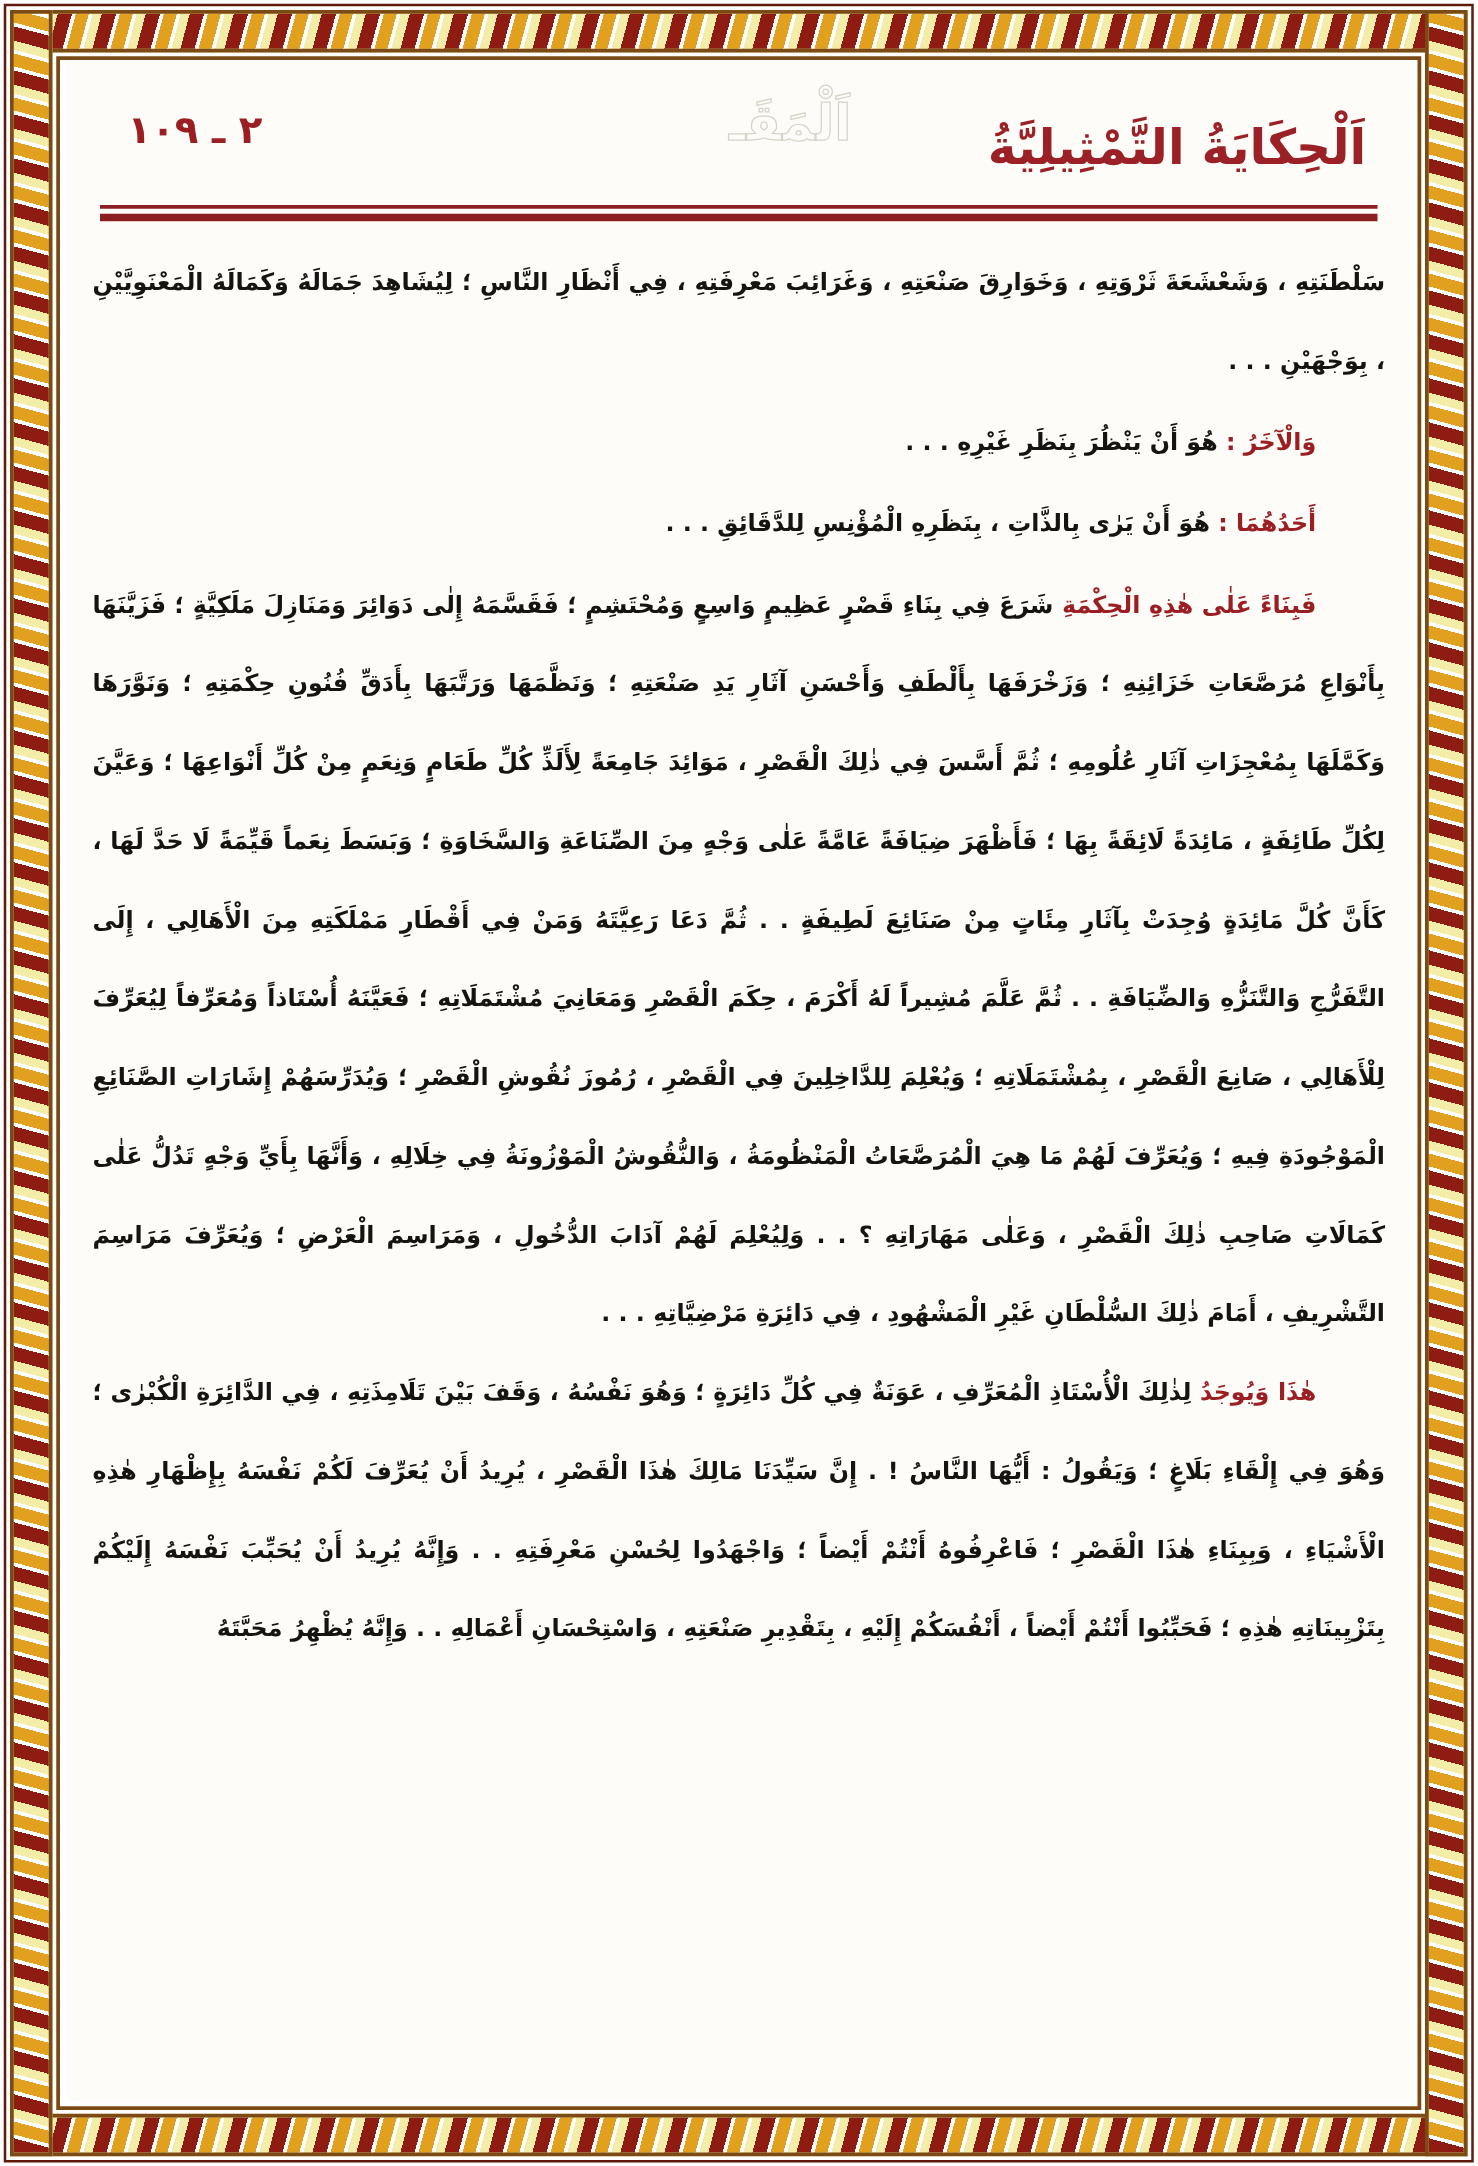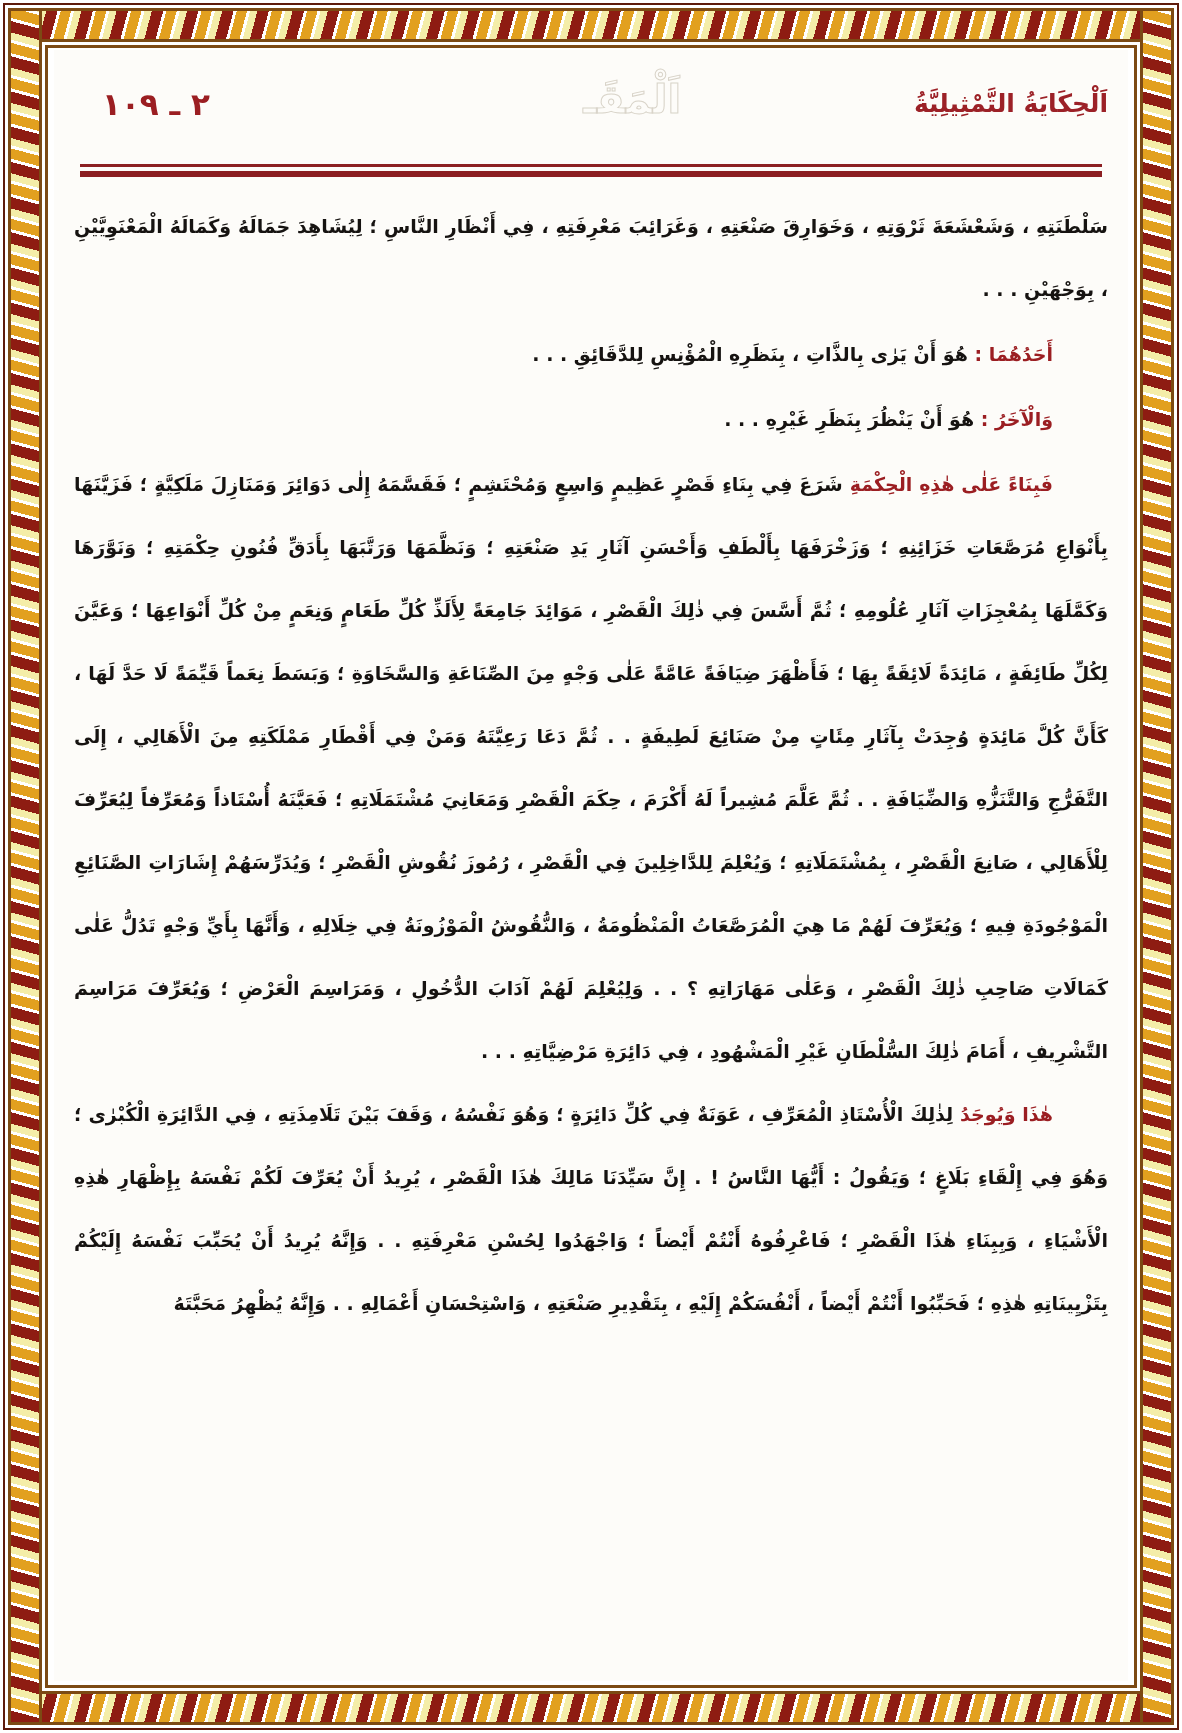--- a/index.html
+++ b/index.html
@@ -46,22 +46,22 @@
     position:absolute;left:28px;top:36px;
     color:#9b1e22;font-size:31px;font-weight:bold;letter-spacing:2px;
   }
   .title-wrap{position:absolute;left:0;right:0;top:18px;text-align:right;height:80px;}
   .title-ghost{
     position:absolute;left:50%;top:8px;transform:translateX(-8%);
     font-size:40px;font-weight:bold;color:transparent;
     -webkit-text-stroke:1px #cfc9bc;opacity:.8;white-space:nowrap;
   }
   .page-title{
-    position:relative;margin:0;display:inline-block;
-    color:#9c2127;font-size:25px;font-weight:bold;line-height:72px;
+    position:relative;margin:15px;display:inline-block;
+    color:#9c2127;font-size:39px;font-weight:bold;line-height:72px;
   }
   .header-rule{margin:4px 6px 0 6px;}
   .rule-thin{height:3px;background:#8c1f22;}
   .rule-thick{height:6px;background:#8c1f22;margin-top:4px;}
   
   .body-text{margin-top:18px;color:#161311;}
   .body-text p{
     margin:0;padding:0;
     font-size:19px;font-weight:bold;line-height:63px;
     text-align:justify;
@@ -92,20 +92,20 @@
       </div>
     </div>
 
     <div class="header-rule">
       <div class="rule-thin"></div>
       <div class="rule-thick"></div>
     </div>
 
     <div class="body-text" id="body-text">
         <p>سَلْطَنَتِهِ ، وَشَعْشَعَةَ ثَرْوَتِهِ ، وَخَوَارِقَ صَنْعَتِهِ ، وَغَرَائِبَ مَعْرِفَتِهِ ، فِي أَنْظَارِ النَّاسِ ؛ لِيُشَاهِدَ جَمَالَهُ وَكَمَالَهُ الْمَعْنَوِيَّيْنِ ، بِوَجْهَيْنِ . . .</p>
+        <p class="indent standalone"><span class="lead">وَالْآخَرُ :</span> هُوَ أَنْ يَنْظُرَ بِنَظَرِ غَيْرِهِ . . .</p>
         <p class="indent standalone"><span class="lead">أَحَدُهُمَا :</span> هُوَ أَنْ يَرٰى بِالذَّاتِ ، بِنَظَرِهِ الْمُؤْنِسِ لِلدَّقَائِقِ . . .</p>
-        <p class="indent standalone"><span class="lead">وَالْآخَرُ :</span> هُوَ أَنْ يَنْظُرَ بِنَظَرِ غَيْرِهِ . . .</p>
         <p class="indent"><span class="lead">فَبِنَاءً عَلٰى هٰذِهِ الْحِكْمَةِ</span> شَرَعَ فِي بِنَاءِ قَصْرٍ عَظِيمٍ وَاسِعٍ وَمُحْتَشِمٍ ؛ فَقَسَّمَهُ إِلٰى دَوَائِرَ وَمَنَازِلَ مَلَكِيَّةٍ ؛ فَزَيَّنَهَا بِأَنْوَاعِ مُرَصَّعَاتِ خَزَائِنِهِ ؛ وَزَخْرَفَهَا بِأَلْطَفِ وَأَحْسَنِ آثَارِ يَدِ صَنْعَتِهِ ؛ وَنَظَّمَهَا وَرَتَّبَهَا بِأَدَقِّ فُنُونِ حِكْمَتِهِ ؛ وَنَوَّرَهَا وَكَمَّلَهَا بِمُعْجِزَاتِ آثَارِ عُلُومِهِ ؛ ثُمَّ أَسَّسَ فِي ذٰلِكَ الْقَصْرِ ، مَوَائِدَ جَامِعَةً لِأَلَذِّ كُلِّ طَعَامٍ وَنِعَمٍ مِنْ كُلِّ أَنْوَاعِهَا ؛ وَعَيَّنَ لِكُلِّ طَائِفَةٍ ، مَائِدَةً لَائِقَةً بِهَا ؛ فَأَظْهَرَ ضِيَافَةً عَامَّةً عَلٰى وَجْهٍ مِنَ الصِّنَاعَةِ وَالسَّخَاوَةِ ؛ وَبَسَطَ نِعَماً قَيِّمَةً لَا حَدَّ لَهَا ، كَأَنَّ كُلَّ مَائِدَةٍ وُجِدَتْ بِآثَارِ مِئَاتٍ مِنْ صَنَائِعَ لَطِيفَةٍ . . ثُمَّ دَعَا رَعِيَّتَهُ وَمَنْ فِي أَقْطَارِ مَمْلَكَتِهِ مِنَ الْأَهَالِي ، إِلَى التَّفَرُّجِ وَالتَّنَزُّهِ وَالضِّيَافَةِ . . ثُمَّ عَلَّمَ مُشِيراً لَهُ أَكْرَمَ ، حِكَمَ الْقَصْرِ وَمَعَانِيَ مُشْتَمَلَاتِهِ ؛ فَعَيَّنَهُ أُسْتَاذاً وَمُعَرِّفاً لِيُعَرِّفَ لِلْأَهَالِي ، صَانِعَ الْقَصْرِ ، بِمُشْتَمَلَاتِهِ ؛ وَيُعْلِمَ لِلدَّاخِلِينَ فِي الْقَصْرِ ، رُمُوزَ نُقُوشِ الْقَصْرِ ؛ وَيُدَرِّسَهُمْ إِشَارَاتِ الصَّنَائِعِ الْمَوْجُودَةِ فِيهِ ؛ وَيُعَرِّفَ لَهُمْ مَا هِيَ الْمُرَصَّعَاتُ الْمَنْظُومَةُ ، وَالنُّقُوشُ الْمَوْزُونَةُ فِي خِلَالِهِ ، وَأَنَّهَا بِأَيِّ وَجْهٍ تَدُلُّ عَلٰى كَمَالَاتِ صَاحِبِ ذٰلِكَ الْقَصْرِ ، وَعَلٰى مَهَارَاتِهِ ؟ . . وَلِيُعْلِمَ لَهُمْ آدَابَ الدُّخُولِ ، وَمَرَاسِمَ الْعَرْضِ ؛ وَيُعَرِّفَ مَرَاسِمَ التَّشْرِيفِ ، أَمَامَ ذٰلِكَ السُّلْطَانِ غَيْرِ الْمَشْهُودِ ، فِي دَائِرَةِ مَرْضِيَّاتِهِ . . .</p>
         <p class="indent"><span class="lead">هٰذَا وَيُوجَدُ</span> لِذٰلِكَ الْأُسْتَاذِ الْمُعَرِّفِ ، عَوَنَةٌ فِي كُلِّ دَائِرَةٍ ؛ وَهُوَ نَفْسُهُ ، وَقَفَ بَيْنَ تَلَامِذَتِهِ ، فِي الدَّائِرَةِ الْكُبْرٰى ؛ وَهُوَ فِي إِلْقَاءِ بَلَاغٍ ؛ وَيَقُولُ : أَيُّهَا النَّاسُ ! . إِنَّ سَيِّدَنَا مَالِكَ هٰذَا الْقَصْرِ ، يُرِيدُ أَنْ يُعَرِّفَ لَكُمْ نَفْسَهُ بِإِظْهَارِ هٰذِهِ الْأَشْيَاءِ ، وَبِبِنَاءِ هٰذَا الْقَصْرِ ؛ فَاعْرِفُوهُ أَنْتُمْ أَيْضاً ؛ وَاجْهَدُوا لِحُسْنِ مَعْرِفَتِهِ . . وَإِنَّهُ يُرِيدُ أَنْ يُحَبِّبَ نَفْسَهُ إِلَيْكُمْ بِتَزْيِينَاتِهِ هٰذِهِ ؛ فَحَبِّبُوا أَنْتُمْ أَيْضاً ، أَنْفُسَكُمْ إِلَيْهِ ، بِتَقْدِيرِ صَنْعَتِهِ ، وَاسْتِحْسَانِ أَعْمَالِهِ . . وَإِنَّهُ يُظْهِرُ مَحَبَّتَهُ</p>
       </div>
 
   </div>
 </div>
 
 </body></html>

